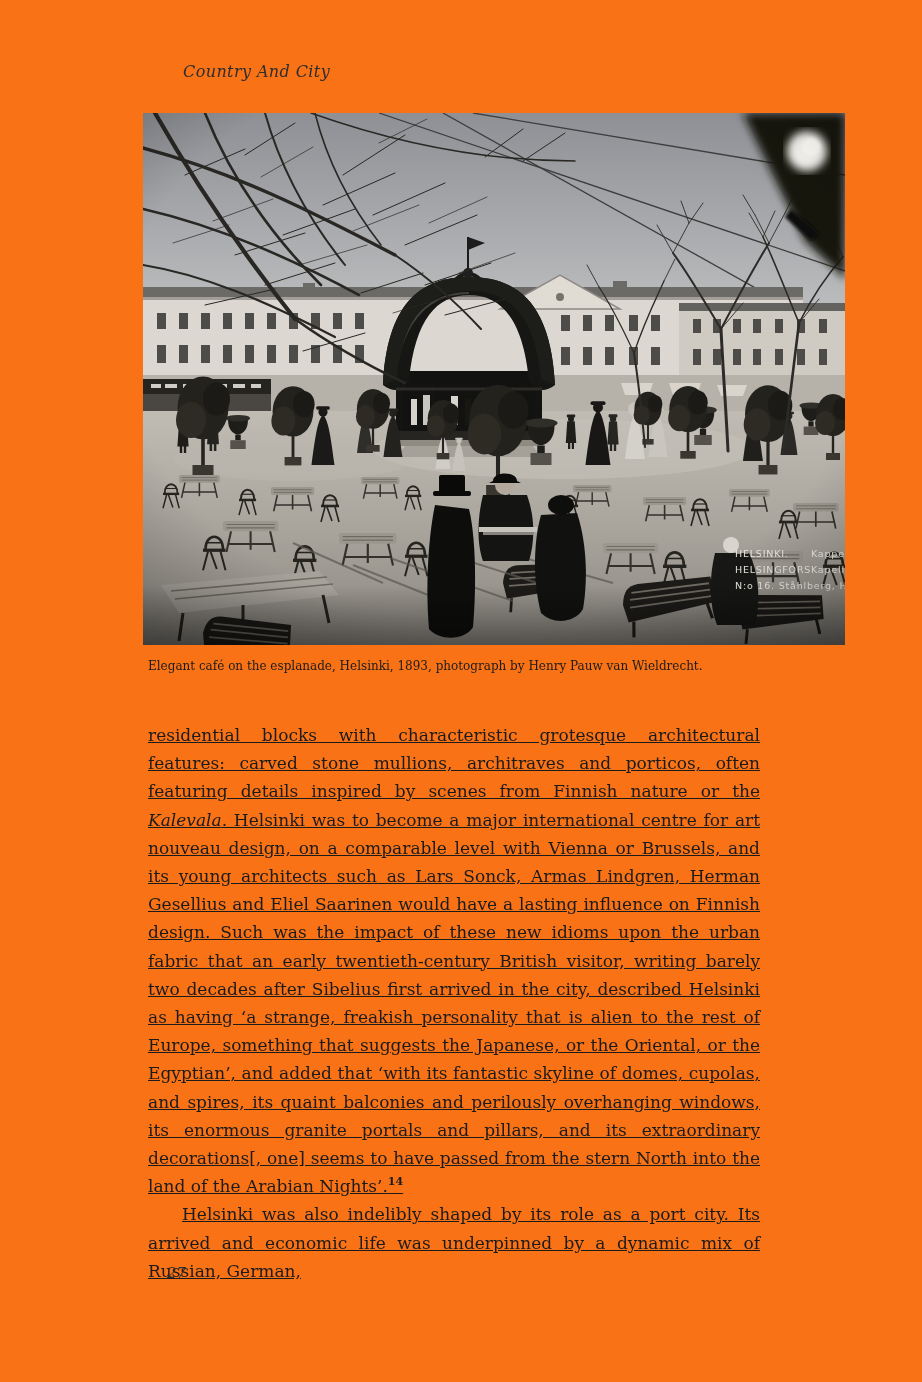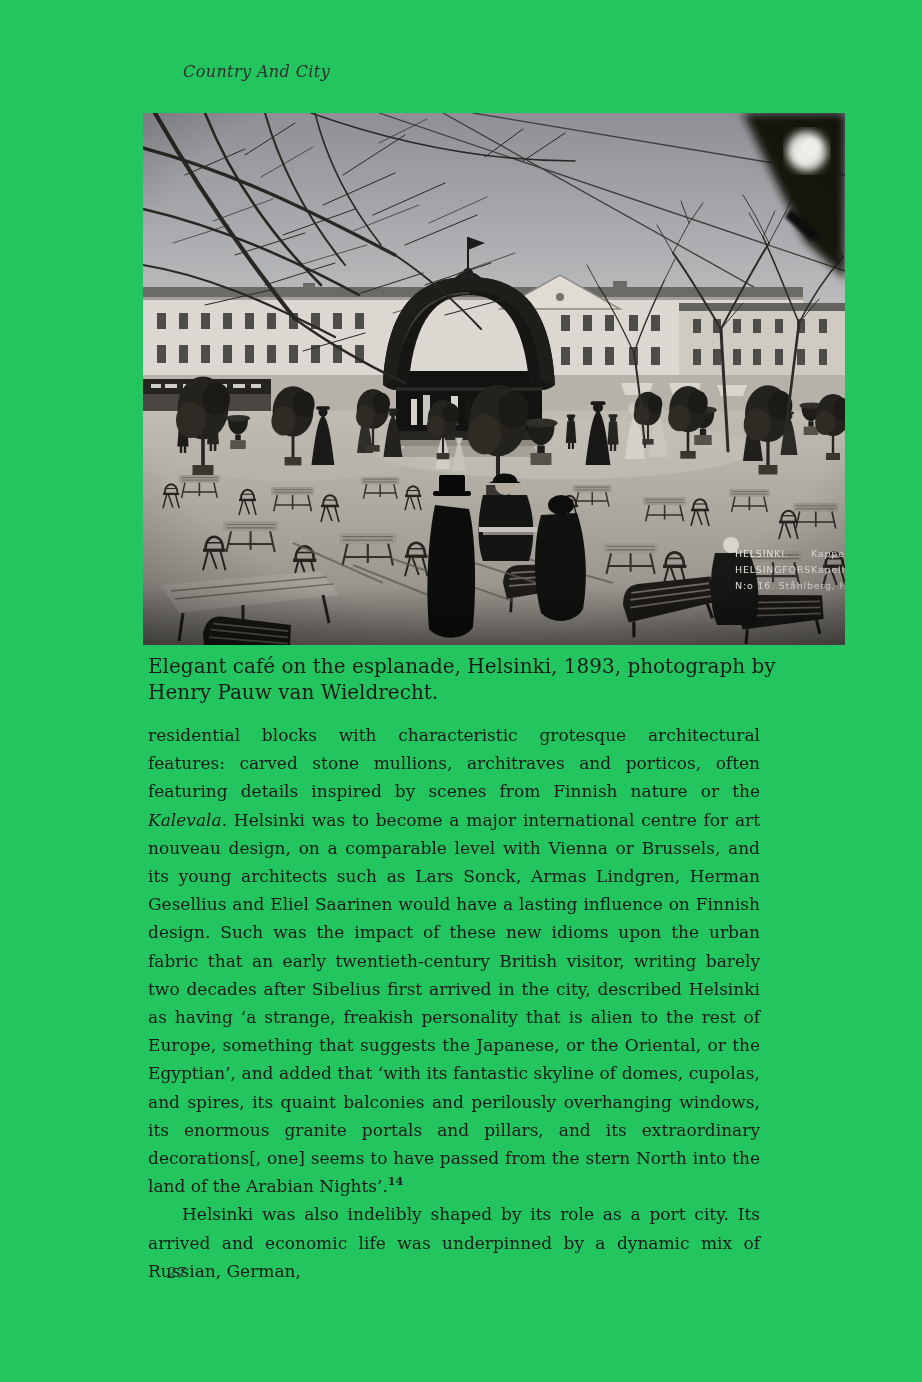--- a/index.html
+++ b/index.html
@@ -1,21 +1,21 @@
 <!DOCTYPE html>
 <html><head>
 <meta charset="utf-8">
 <style>
   * { margin: 0; padding: 0; box-sizing: border-box; }
   html, body { background: #e8e8e8; }
   .page {
     position: relative;
     width: 922px;
     height: 1382px;
-    background: #22c55e;
+    background: #f97316;
     margin: 0 auto;
     overflow: hidden;
     font-family: "DejaVu Serif", serif;
     color: #1c1c1c;
   }
   .running-header {
     position: absolute;
     left: 183px;
     top: 62px;
     font-style: italic;
@@ -30,33 +30,34 @@
     width: 702px;
     height: 532px;
     background: #9a9a9a;
   }
   .photo-frame svg { display: block; }
   .caption {
     position: absolute;
     left: 148px;
     top: 653px;
     width: 648px;
-    font-size: 20px;
+    font-size: 12px;
     line-height: 26px;
     color: #1b1b1b;
   }
   .body-text {
     position: absolute;
     left: 148px;
     top: 721px;
     width: 612px;
     font-size: 17px;
     line-height: 28.2px;
     text-align: justify;
     color: #1b1b1b;
+    text-decoration: underline;
   }
   .body-text p { margin: 0; }
   .body-text p.indented { text-indent: 34px; }
   .body-text .ital { font-style: italic; }
   .body-text sup {
     font-size: 11px;
     line-height: 0;
     vertical-align: super;
     font-weight: bold;
   }

